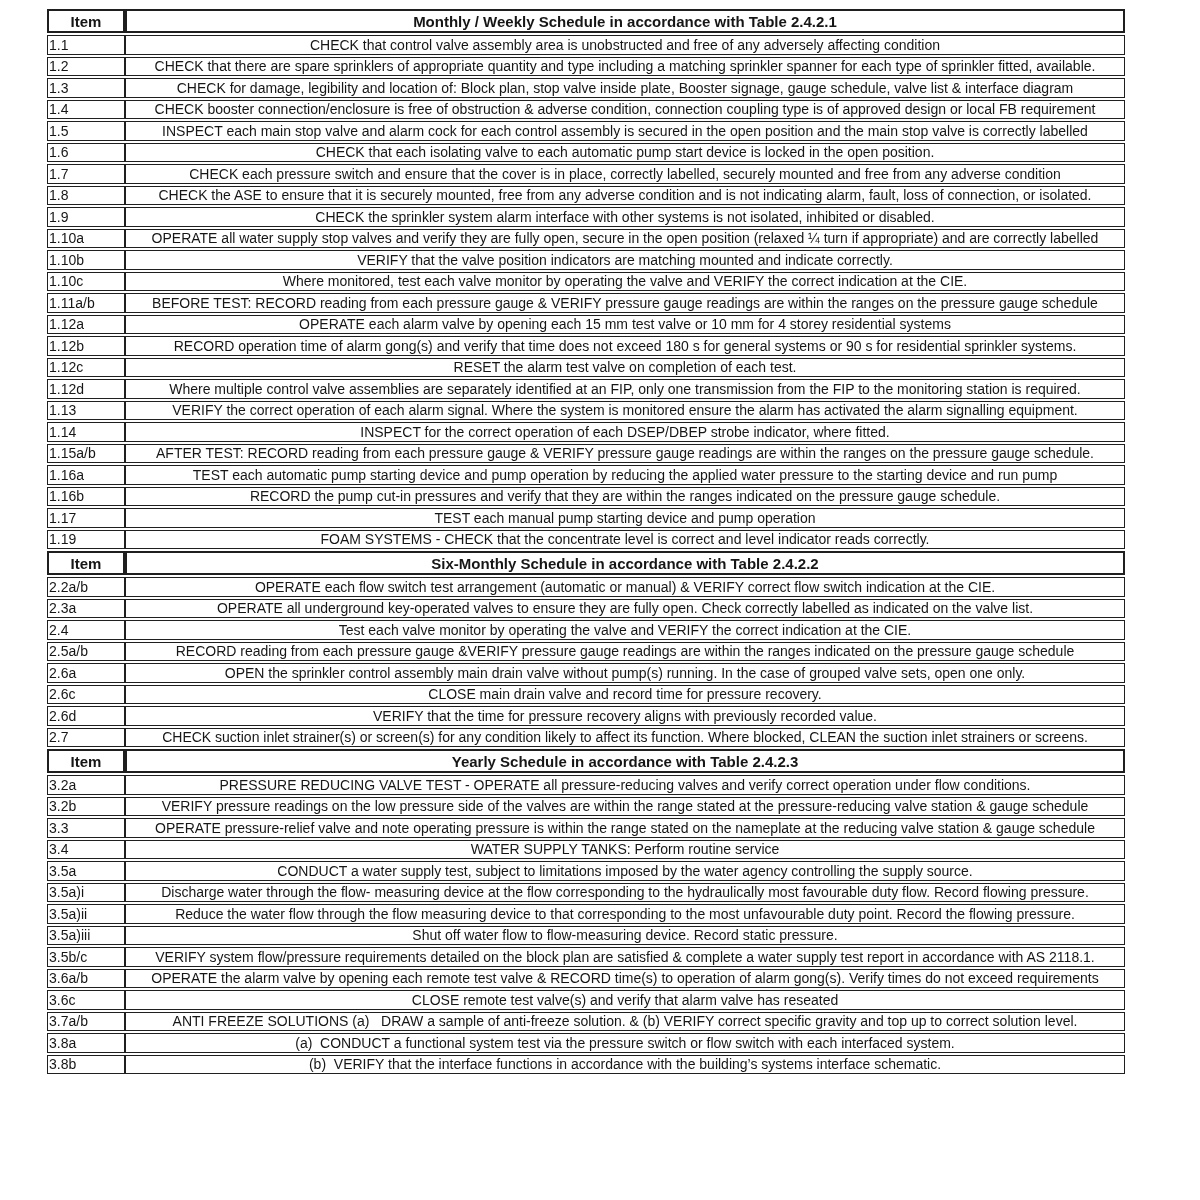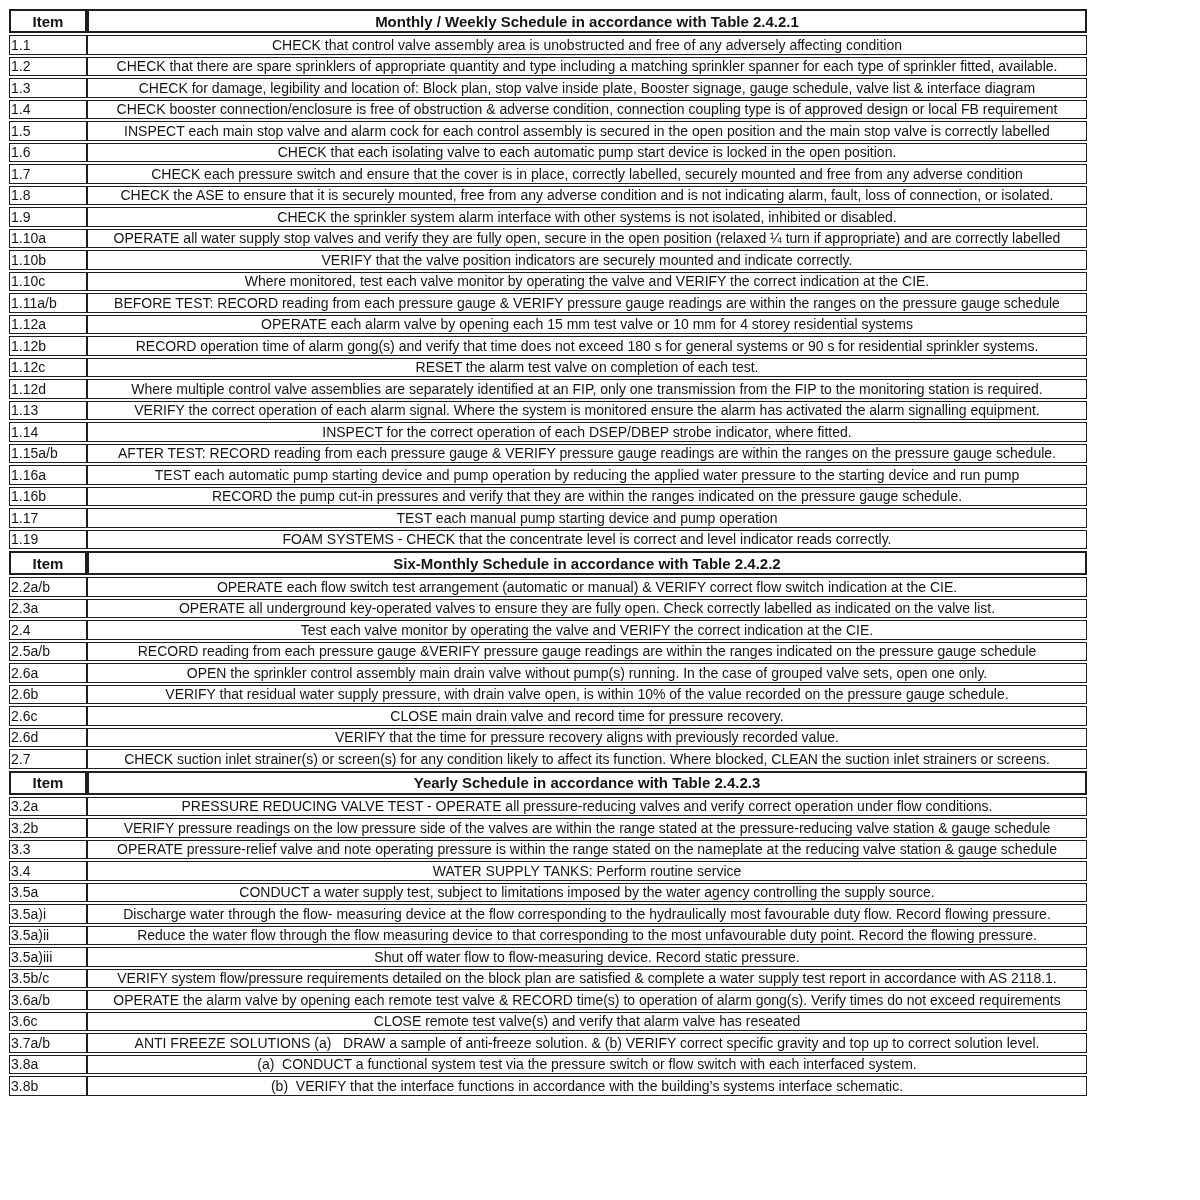--- a/index.html
+++ b/index.html
@@ -6,20 +6,21 @@
     margin: 0;
     padding: 0;
     background: #ffffff;
   }
   .page {
     width: 1096px;
     height: 1200px;
     box-sizing: border-box;
     padding: 7px 9px;
     background: #ffffff;
+    margin-left: 38px;
   }
   table.schedule {
     width: 100%;
     border-collapse: separate;
     border-spacing: 0 2px;
     table-layout: fixed;
     font-family: "Liberation Sans", sans-serif;
     color: #161616;
   }
   .col-item { width: 78px; }
@@ -102,21 +103,21 @@
         <tr>
           <td class="item-cell">1.9</td>
           <td class="desc-cell">CHECK the sprinkler system alarm interface with other systems is not isolated, inhibited or disabled.</td>
         </tr>
         <tr>
           <td class="item-cell">1.10a</td>
           <td class="desc-cell">OPERATE all water supply stop valves and verify they are fully open, secure in the open position (relaxed ¼ turn if appropriate) and are correctly labelled</td>
         </tr>
         <tr>
           <td class="item-cell">1.10b</td>
-          <td class="desc-cell">VERIFY that the valve position indicators are securely mounted and indicate correctly.</td>
+          <td class="desc-cell">VERIFY that the valve position indicators are matching mounted and indicate correctly.</td>
         </tr>
         <tr>
           <td class="item-cell">1.10c</td>
           <td class="desc-cell">Where monitored, test each valve monitor by operating the valve and VERIFY the correct indication at the CIE.</td>
         </tr>
         <tr>
           <td class="item-cell">1.11a/b</td>
           <td class="desc-cell">BEFORE TEST: RECORD reading from each pressure gauge &amp; VERIFY pressure gauge readings are within the ranges on the pressure gauge schedule</td>
         </tr>
         <tr>
@@ -179,24 +180,20 @@
           <td class="item-cell">2.4</td>
           <td class="desc-cell">Test each valve monitor by operating the valve and VERIFY the correct indication at the CIE.</td>
         </tr>
         <tr>
           <td class="item-cell">2.5a/b</td>
           <td class="desc-cell">RECORD reading from each pressure gauge &amp;VERIFY pressure gauge readings are within the ranges indicated on the pressure gauge schedule</td>
         </tr>
         <tr>
           <td class="item-cell">2.6a</td>
           <td class="desc-cell">OPEN the sprinkler control assembly main drain valve without pump(s) running. In the case of grouped valve sets, open one only.</td>
-        </tr>
-        <tr>
-          <td class="item-cell">2.6b</td>
-          <td class="desc-cell">VERIFY that residual water supply pressure, with drain valve open, is within 10% of the value recorded on the pressure gauge schedule.</td>
         </tr>
         <tr>
           <td class="item-cell">2.6c</td>
           <td class="desc-cell">CLOSE main drain valve and record time for pressure recovery.</td>
         </tr>
         <tr>
           <td class="item-cell">2.6d</td>
           <td class="desc-cell">VERIFY that the time for pressure recovery aligns with previously recorded value.</td>
         </tr>
         <tr>

